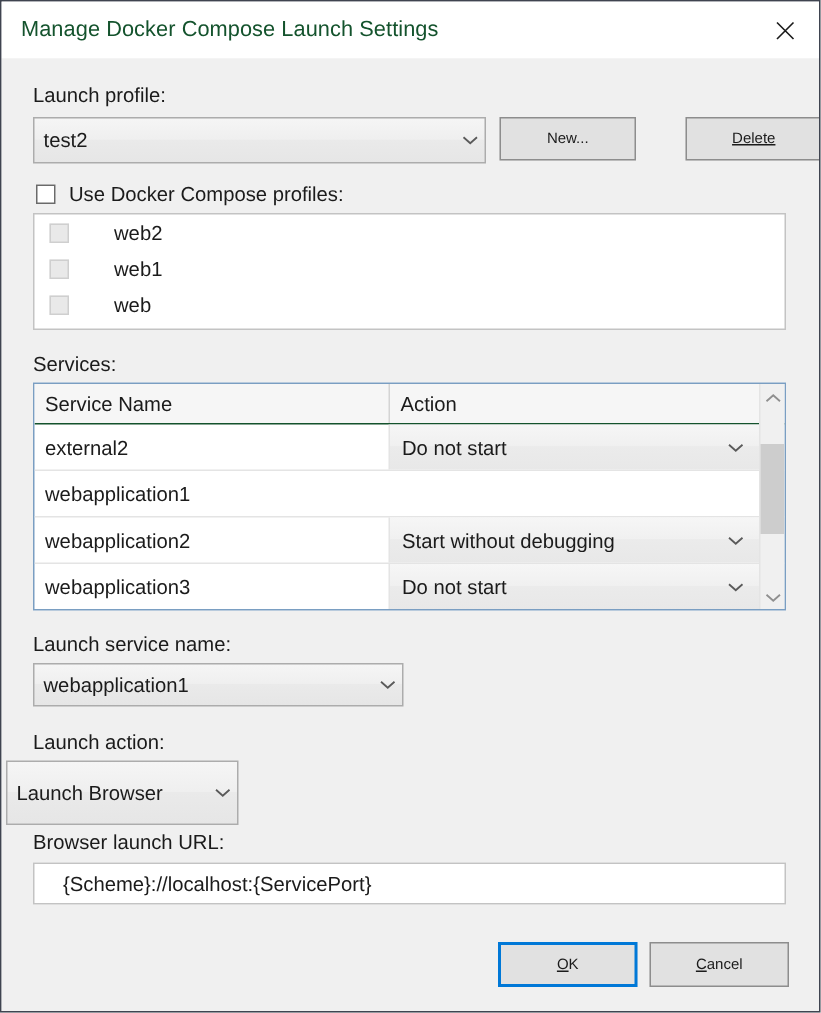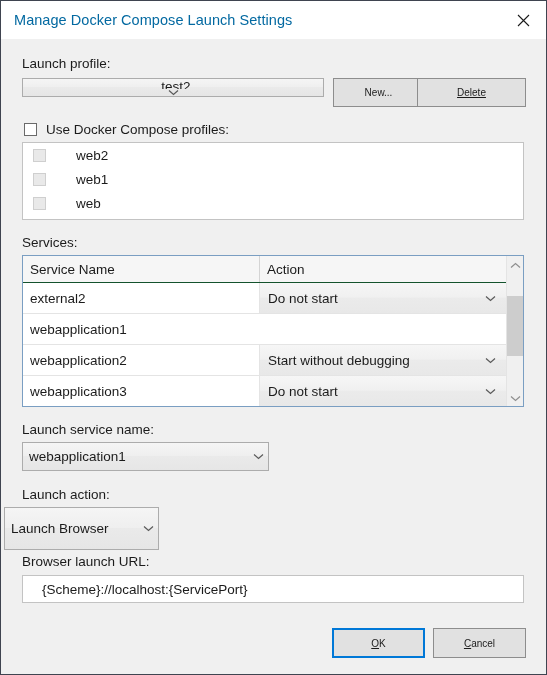--- a/index.html
+++ b/index.html
@@ -33,21 +33,21 @@
     left: 0; top: 0;
     width: 545px;
     height: 38px;
     background: #ffffff;
     display: flex;
     align-items: center;
   }
   .title-text {
     margin-left: 13px;
     font-size: 14.5px;
-    color: #0369a1;
+    color: #14532d;
     letter-spacing: 0.05px;
     white-space: nowrap;
   }
   .close-btn {
     position: absolute;
     right: 0; top: 0;
     width: 46px;
     height: 38px;
     display: flex;
     align-items: center;
@@ -299,34 +299,34 @@
           <path d="M1 1 L12 12 M12 1 L1 12" stroke="#1b1b1b" stroke-width="1.1" fill="none"></path>
         </svg>
       </span>
     </div>
   </div>
 
   <div class="body-area">
 
     <div class="lbl" style="left:21px; top:17px;">Launch profile:</div>
 
-    <div class="combo" style="left:21px; top:39px; width:302px; height:19px;flex-direction:column;">
+    <div class="combo" style="left:21px; top:39px; width:302px; height:31px;">
       <span class="combo-text">test2</span>
       <span class="chev">
         <svg width="11" height="7" viewBox="0 0 11 7">
             <path d="M1 1.5 L5.5 5.5 L10 1.5" stroke="#5a5a5a" stroke-width="1.2" fill="none"></path>
           </svg>
       </span>
     </div>
 
     <div class="btn" style="left:332px; top:39px; width:91px; height:29px;">
       <span>New...</span>
     </div>
 
-    <div class="btn" style="left:416px; top:39px; width:109px; height:29px;text-decoration:underline;">
+    <div class="btn" style="left:456px; top:39px; width:91px; height:29px;text-decoration:underline;">
       <span>Delete</span>
     </div>
 
     <div class="chk-row" style="left:23px; top:83px;">
       <span class="chk-box"></span>
       <span class="chk-label">Use Docker Compose profiles:</span>
     </div>
 
     <div class="listbox" style="left:21px; top:103px; width:502px; height:78px;">
       <div class="li">

